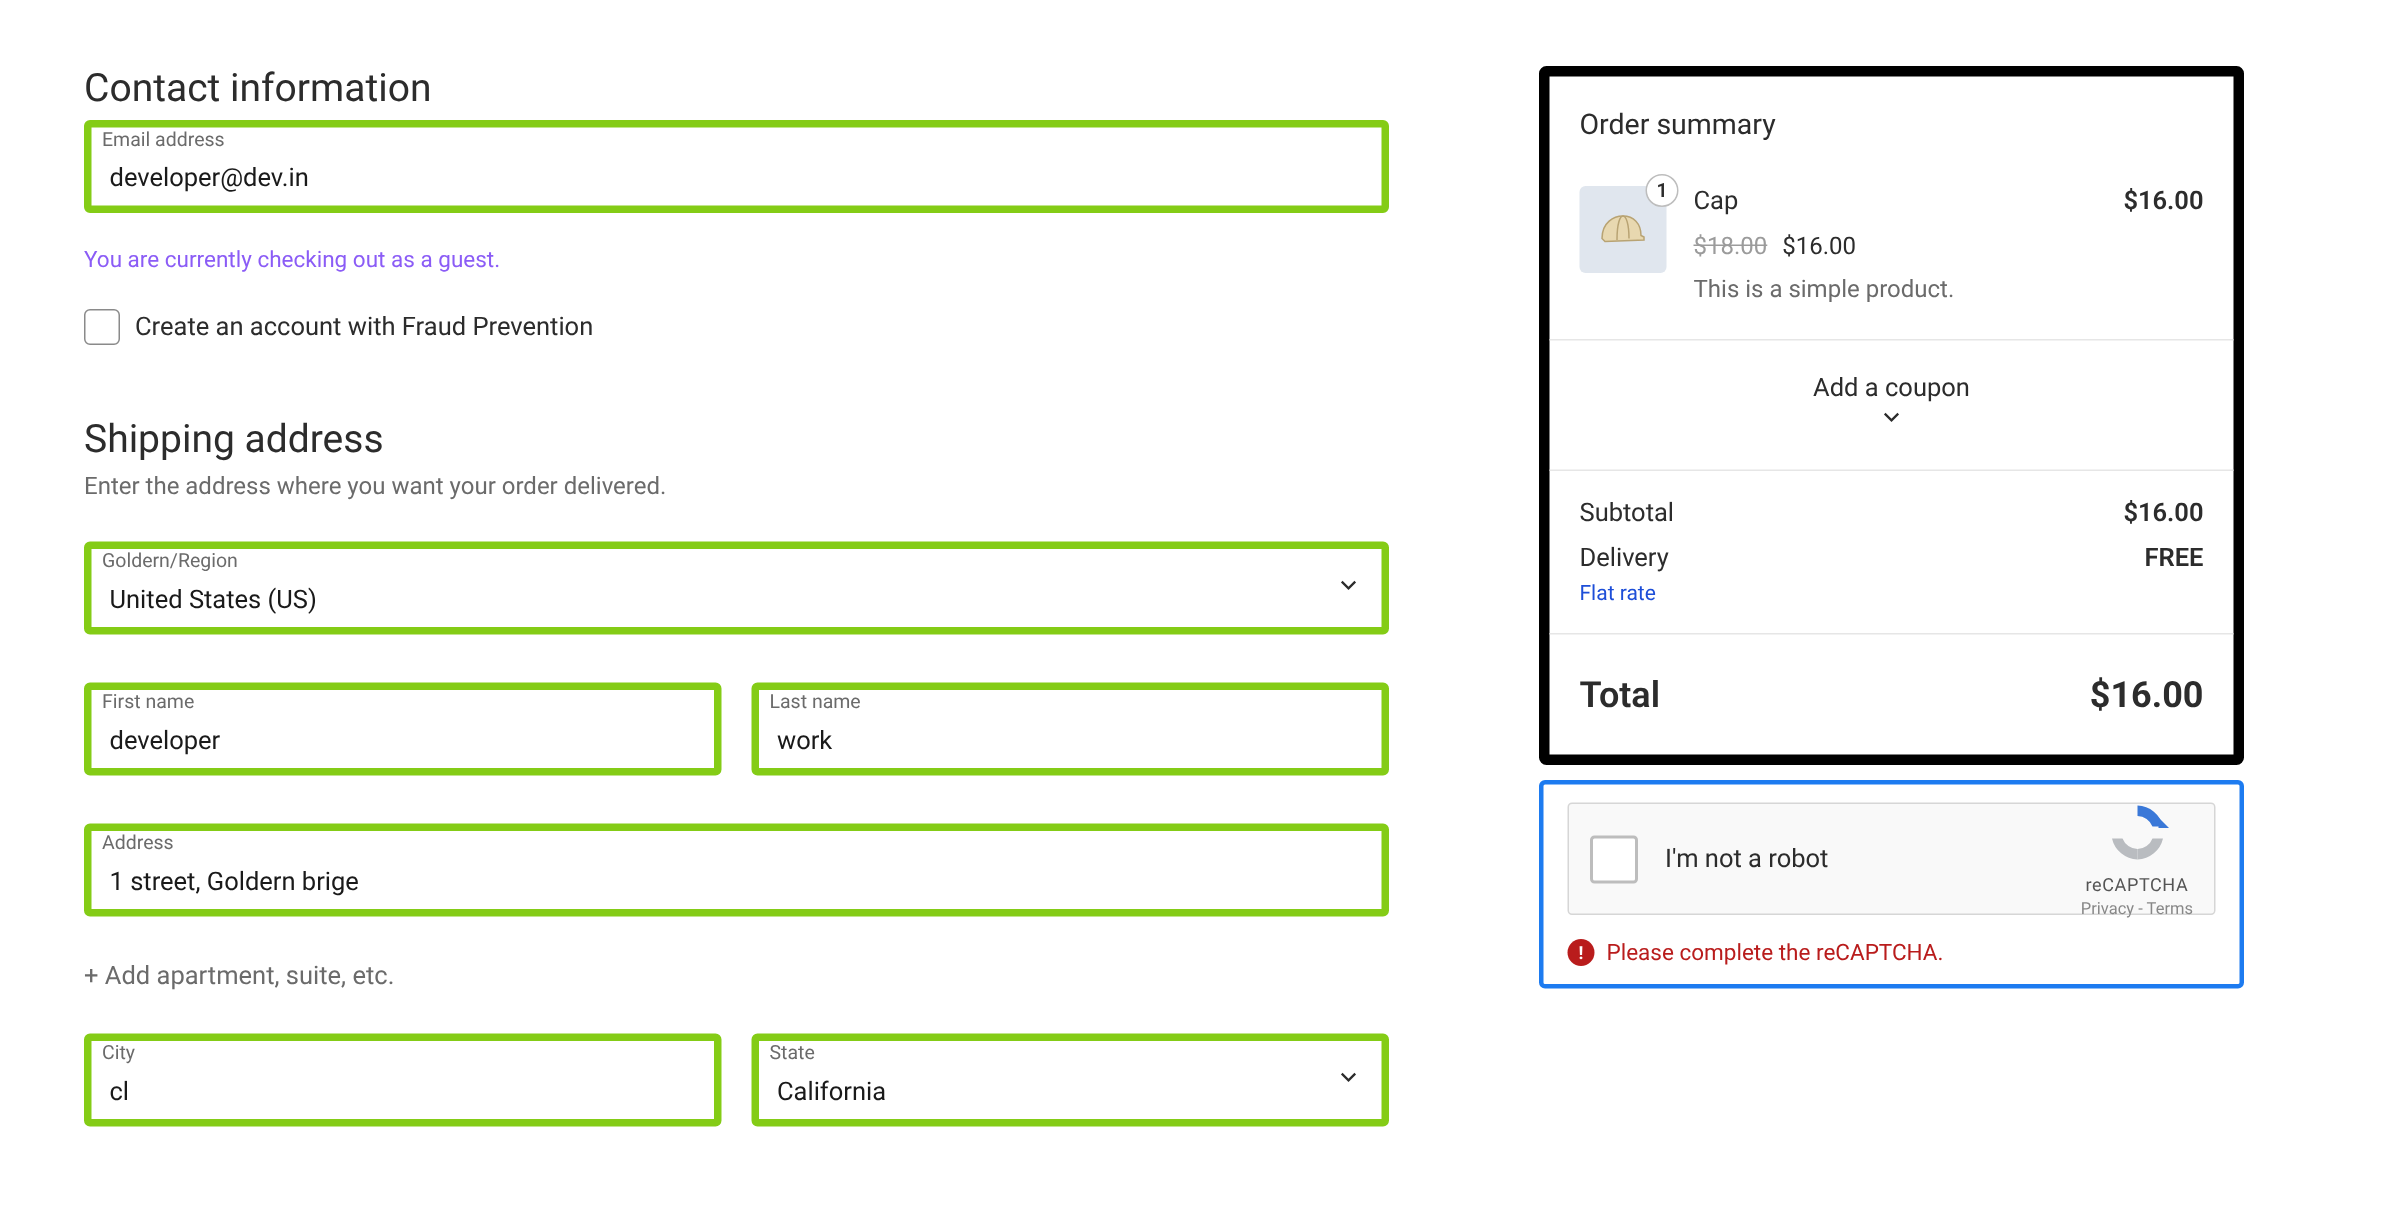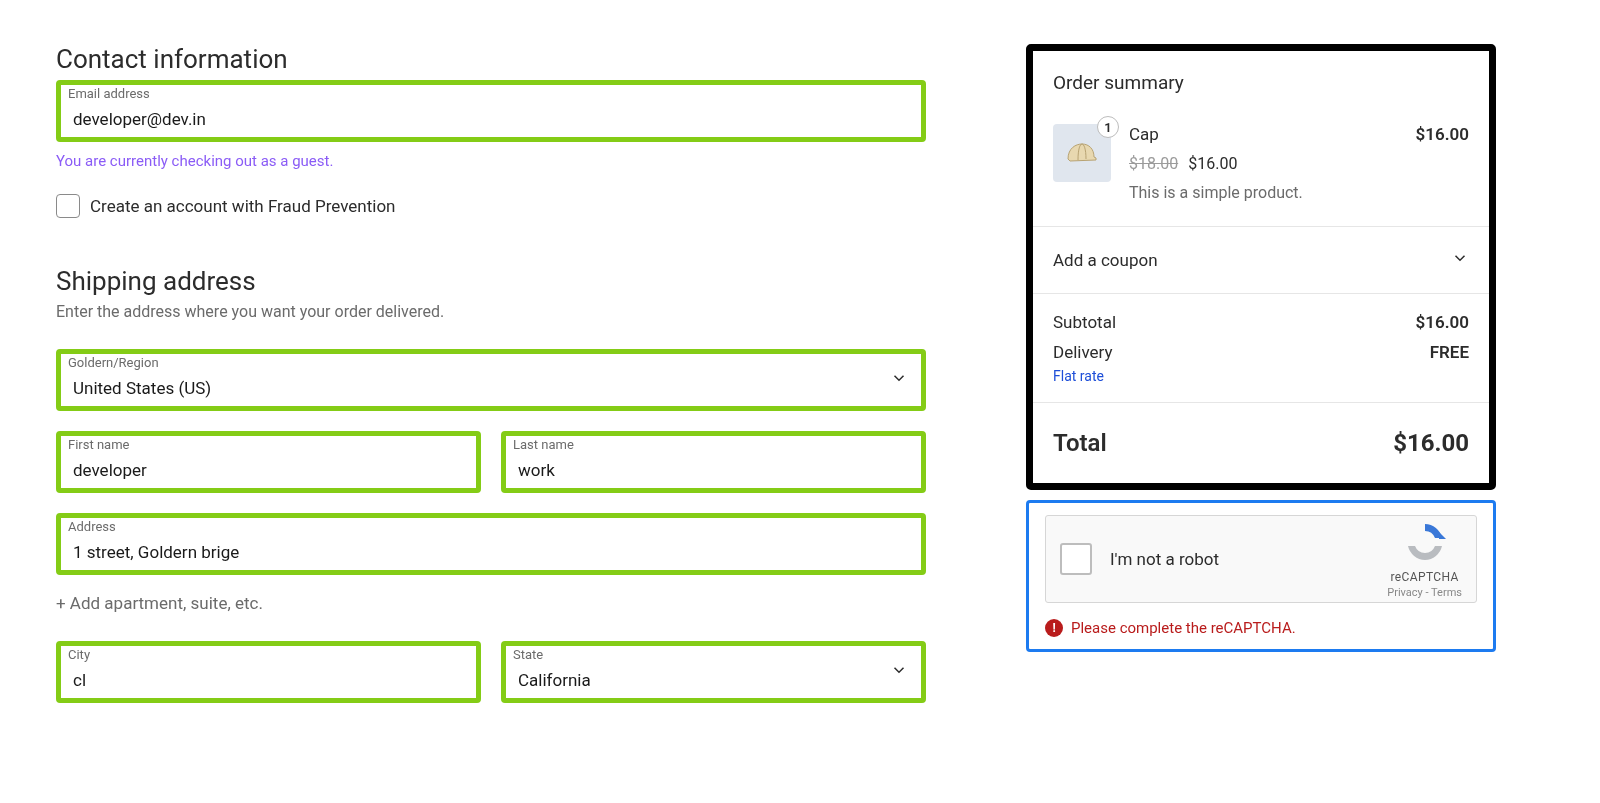--- a/index.html
+++ b/index.html
@@ -24,21 +24,21 @@
     margin-bottom: 6px;
   }
   .section-desc {
     font-size: 16px;
     color: #6b6b6b;
     margin-bottom: 28px;
   }
 
   .field {
     position: relative;
-    margin-bottom: 20px;
+    margin-bottom: 32px;
   }
   .field-label {
     position: absolute;
     top: 6px;
     left: 12px;
     font-size: 13px;
     color: #6b6b6b;
     pointer-events: none;
   }
   .field-input, .field-select {
@@ -145,20 +145,21 @@
   .item-desc { font-size: 16px; color: #6b6b6b; margin-top: 10px; }
 
   .coupon-row {
     border-top: 1px solid #e6e6e6;
     border-bottom: 1px solid #e6e6e6;
     padding: 22px 20px;
     display: flex;
     justify-content: space-between;
     align-items: center;
     cursor: pointer;
+    flex-direction: column;
   }
   .coupon-label { font-size: 17px; color: #2c2c2c; }
 
   .totals-block { padding: 18px 20px 8px 20px; }
   .totals-line { display: flex; justify-content: space-between; margin-bottom: 10px; font-size: 17px; }
   .totals-line .lbl { color: #2c2c2c; }
   .totals-line .val { font-weight: 600; }
   .delivery-sub { font-size: 14px; color: #1d4ed8; margin-top: -4px; margin-bottom: 10px; }
 
   .grand-row {
@@ -179,21 +180,21 @@
     padding: 12px 16px;
   }
   .recaptcha-box {
     background: #f9f9f9;
     border: 1px solid #d6d6d6;
     border-radius: 3px;
     padding: 16px 14px;
     display: flex;
     align-items: center;
     justify-content: space-between;
-    height: 88px;
+    height: 75px;
   }
   .rc-left { display: flex; align-items: center; gap: 18px; }
   .rc-check {
     width: 32px; height: 32px;
     border: 2px solid #bdbdbd;
     border-radius: 3px;
     background: #fff;
     cursor: pointer;
   }
   .rc-label { font-size: 17px; color: #2c2c2c; }

